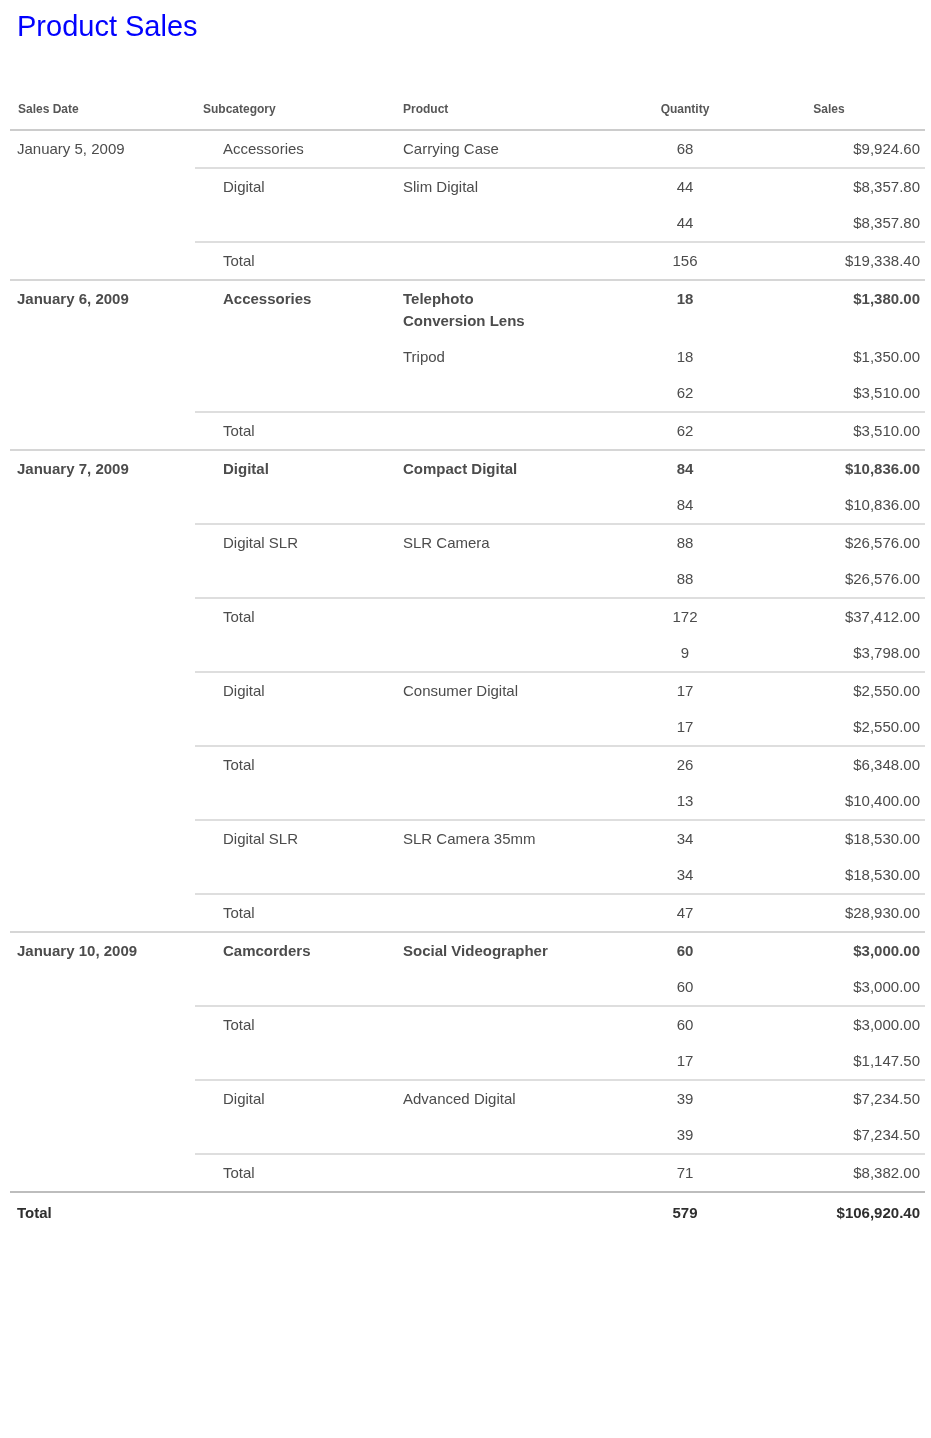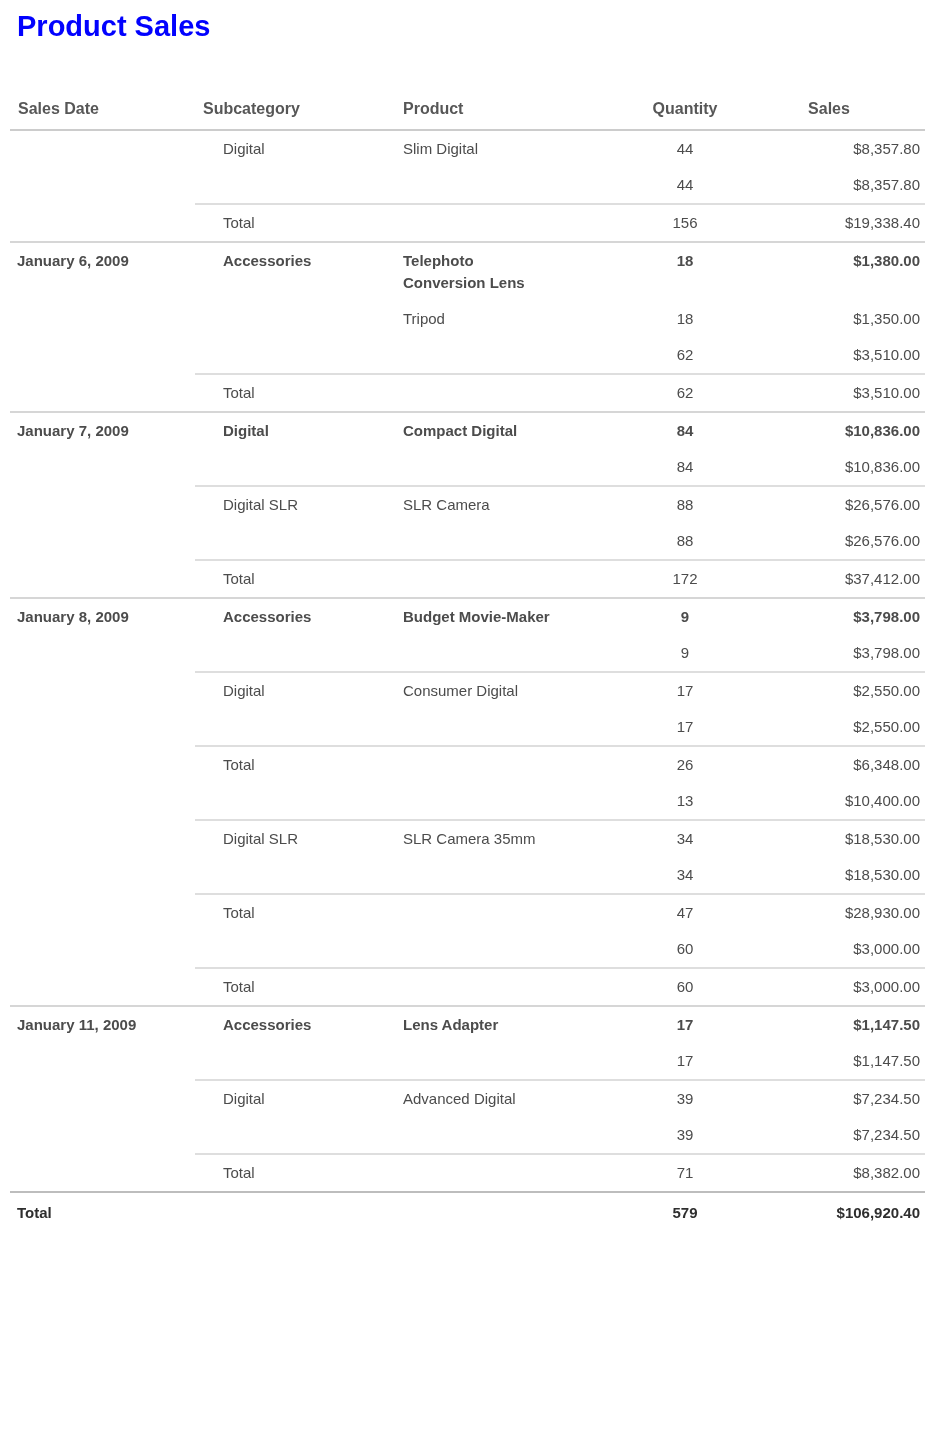--- a/index.html
+++ b/index.html
@@ -15,39 +15,39 @@
   *{box-sizing:border-box;margin:0;padding:0;}
   html,body{background:#ffffff;}
   body{
     width:931px;height:1438px;overflow:hidden;
     font-family:"Liberation Sans", sans-serif;
     color:var(--body_text);
   }
   .page{padding:8px 6px 0 10px;}
   h1.report-title{
     font-size:29px;
-    font-weight:bold;
+    font-weight:normal;
     color:var(--title_color);
     margin:2px 0 0 7px;
     letter-spacing:0px;
   }
   table.sales-table{
     border-collapse:collapse;
     table-layout:fixed;
     width:915px;
     margin-top:51px;
   }
   col.c-date{width:185px;}
   col.c-subcat{width:200px;}
   col.c-product{width:242px;}
   col.c-qty{width:96px;}
   col.c-sales{width:192px;}
 
   th{
-    font-size:16px;
+    font-size:12px;
     font-weight:bold;
     color:var(--header_text);
     text-align:left;
     padding:4px 0 9px 8px;
     border-bottom:2px solid var(--border_header);
     line-height:22px;
     vertical-align:top;
   }
   th.h-qty,th.h-sales{text-align:center;padding-left:0;}
 
@@ -93,20 +93,27 @@
     <thead>
       <tr>
         <th class="h-date">Sales Date</th>
         <th class="h-subcat">Subcategory</th>
         <th class="h-product">Product</th>
         <th class="h-qty">Quantity</th>
         <th class="h-sales">Sales</th>
       </tr>
     </thead>
     <tbody>
+        <tr class="b-none">
+    <td class="cell-date">January 5, 2009</td>
+    <td class="cell-subcat">Accessories</td>
+    <td class="cell-product">Carrying Case</td>
+    <td class="cell-qty">68</td>
+    <td class="cell-sales">$9,924.60</td>
+  </tr>
         <tr class="b-sub">
     <td class="cell-date"></td>
     <td class="cell-subcat">Digital</td>
     <td class="cell-product">Slim Digital</td>
     <td class="cell-qty">44</td>
     <td class="cell-sales">$8,357.80</td>
   </tr>
         <tr class="b-none">
     <td class="cell-date"></td>
     <td class="cell-subcat"></td>
@@ -178,27 +185,20 @@
     <td class="cell-qty">88</td>
     <td class="cell-sales">$26,576.00</td>
   </tr>
         <tr class="b-sub">
     <td class="cell-date"></td>
     <td class="cell-subcat">Total</td>
     <td class="cell-product"></td>
     <td class="cell-qty">172</td>
     <td class="cell-sales">$37,412.00</td>
   </tr>
-        <tr class="b-group">
-    <td class="cell-date">January 8, 2009</td>
-    <td class="cell-subcat">Accessories</td>
-    <td class="cell-product">Budget Movie-Maker</td>
-    <td class="cell-qty">9</td>
-    <td class="cell-sales">$3,798.00</td>
-  </tr>
         <tr class="b-none">
     <td class="cell-date"></td>
     <td class="cell-subcat"></td>
     <td class="cell-product"></td>
     <td class="cell-qty">9</td>
     <td class="cell-sales">$3,798.00</td>
   </tr>
         <tr class="b-sub">
     <td class="cell-date"></td>
     <td class="cell-subcat">Digital</td>
@@ -241,40 +241,40 @@
     <td class="cell-qty">34</td>
     <td class="cell-sales">$18,530.00</td>
   </tr>
         <tr class="b-sub">
     <td class="cell-date"></td>
     <td class="cell-subcat">Total</td>
     <td class="cell-product"></td>
     <td class="cell-qty">47</td>
     <td class="cell-sales">$28,930.00</td>
   </tr>
-        <tr class="b-none">
-    <td class="cell-date"></td>
-    <td class="cell-subcat"></td>
-    <td class="cell-product"></td>
+        <tr class="b-group">
+    <td class="cell-date">January 10, 2009</td>
+    <td class="cell-subcat">Camcorders</td>
+    <td class="cell-product">Social Videographer</td>
     <td class="cell-qty">60</td>
     <td class="cell-sales">$3,000.00</td>
   </tr>
-        <tr class="b-sub">
-    <td class="cell-date"></td>
-    <td class="cell-subcat">Total</td>
+        <tr class="b-none">
+    <td class="cell-date"></td>
+    <td class="cell-subcat"></td>
     <td class="cell-product"></td>
     <td class="cell-qty">60</td>
     <td class="cell-sales">$3,000.00</td>
   </tr>
-        <tr class="b-group">
-    <td class="cell-date">January 11, 2009</td>
-    <td class="cell-subcat">Accessories</td>
-    <td class="cell-product">Lens Adapter</td>
-    <td class="cell-qty">17</td>
-    <td class="cell-sales">$1,147.50</td>
+        <tr class="b-sub">
+    <td class="cell-date"></td>
+    <td class="cell-subcat">Total</td>
+    <td class="cell-product"></td>
+    <td class="cell-qty">60</td>
+    <td class="cell-sales">$3,000.00</td>
   </tr>
         <tr class="b-none">
     <td class="cell-date"></td>
     <td class="cell-subcat"></td>
     <td class="cell-product"></td>
     <td class="cell-qty">17</td>
     <td class="cell-sales">$1,147.50</td>
   </tr>
         <tr class="b-sub">
     <td class="cell-date"></td>

